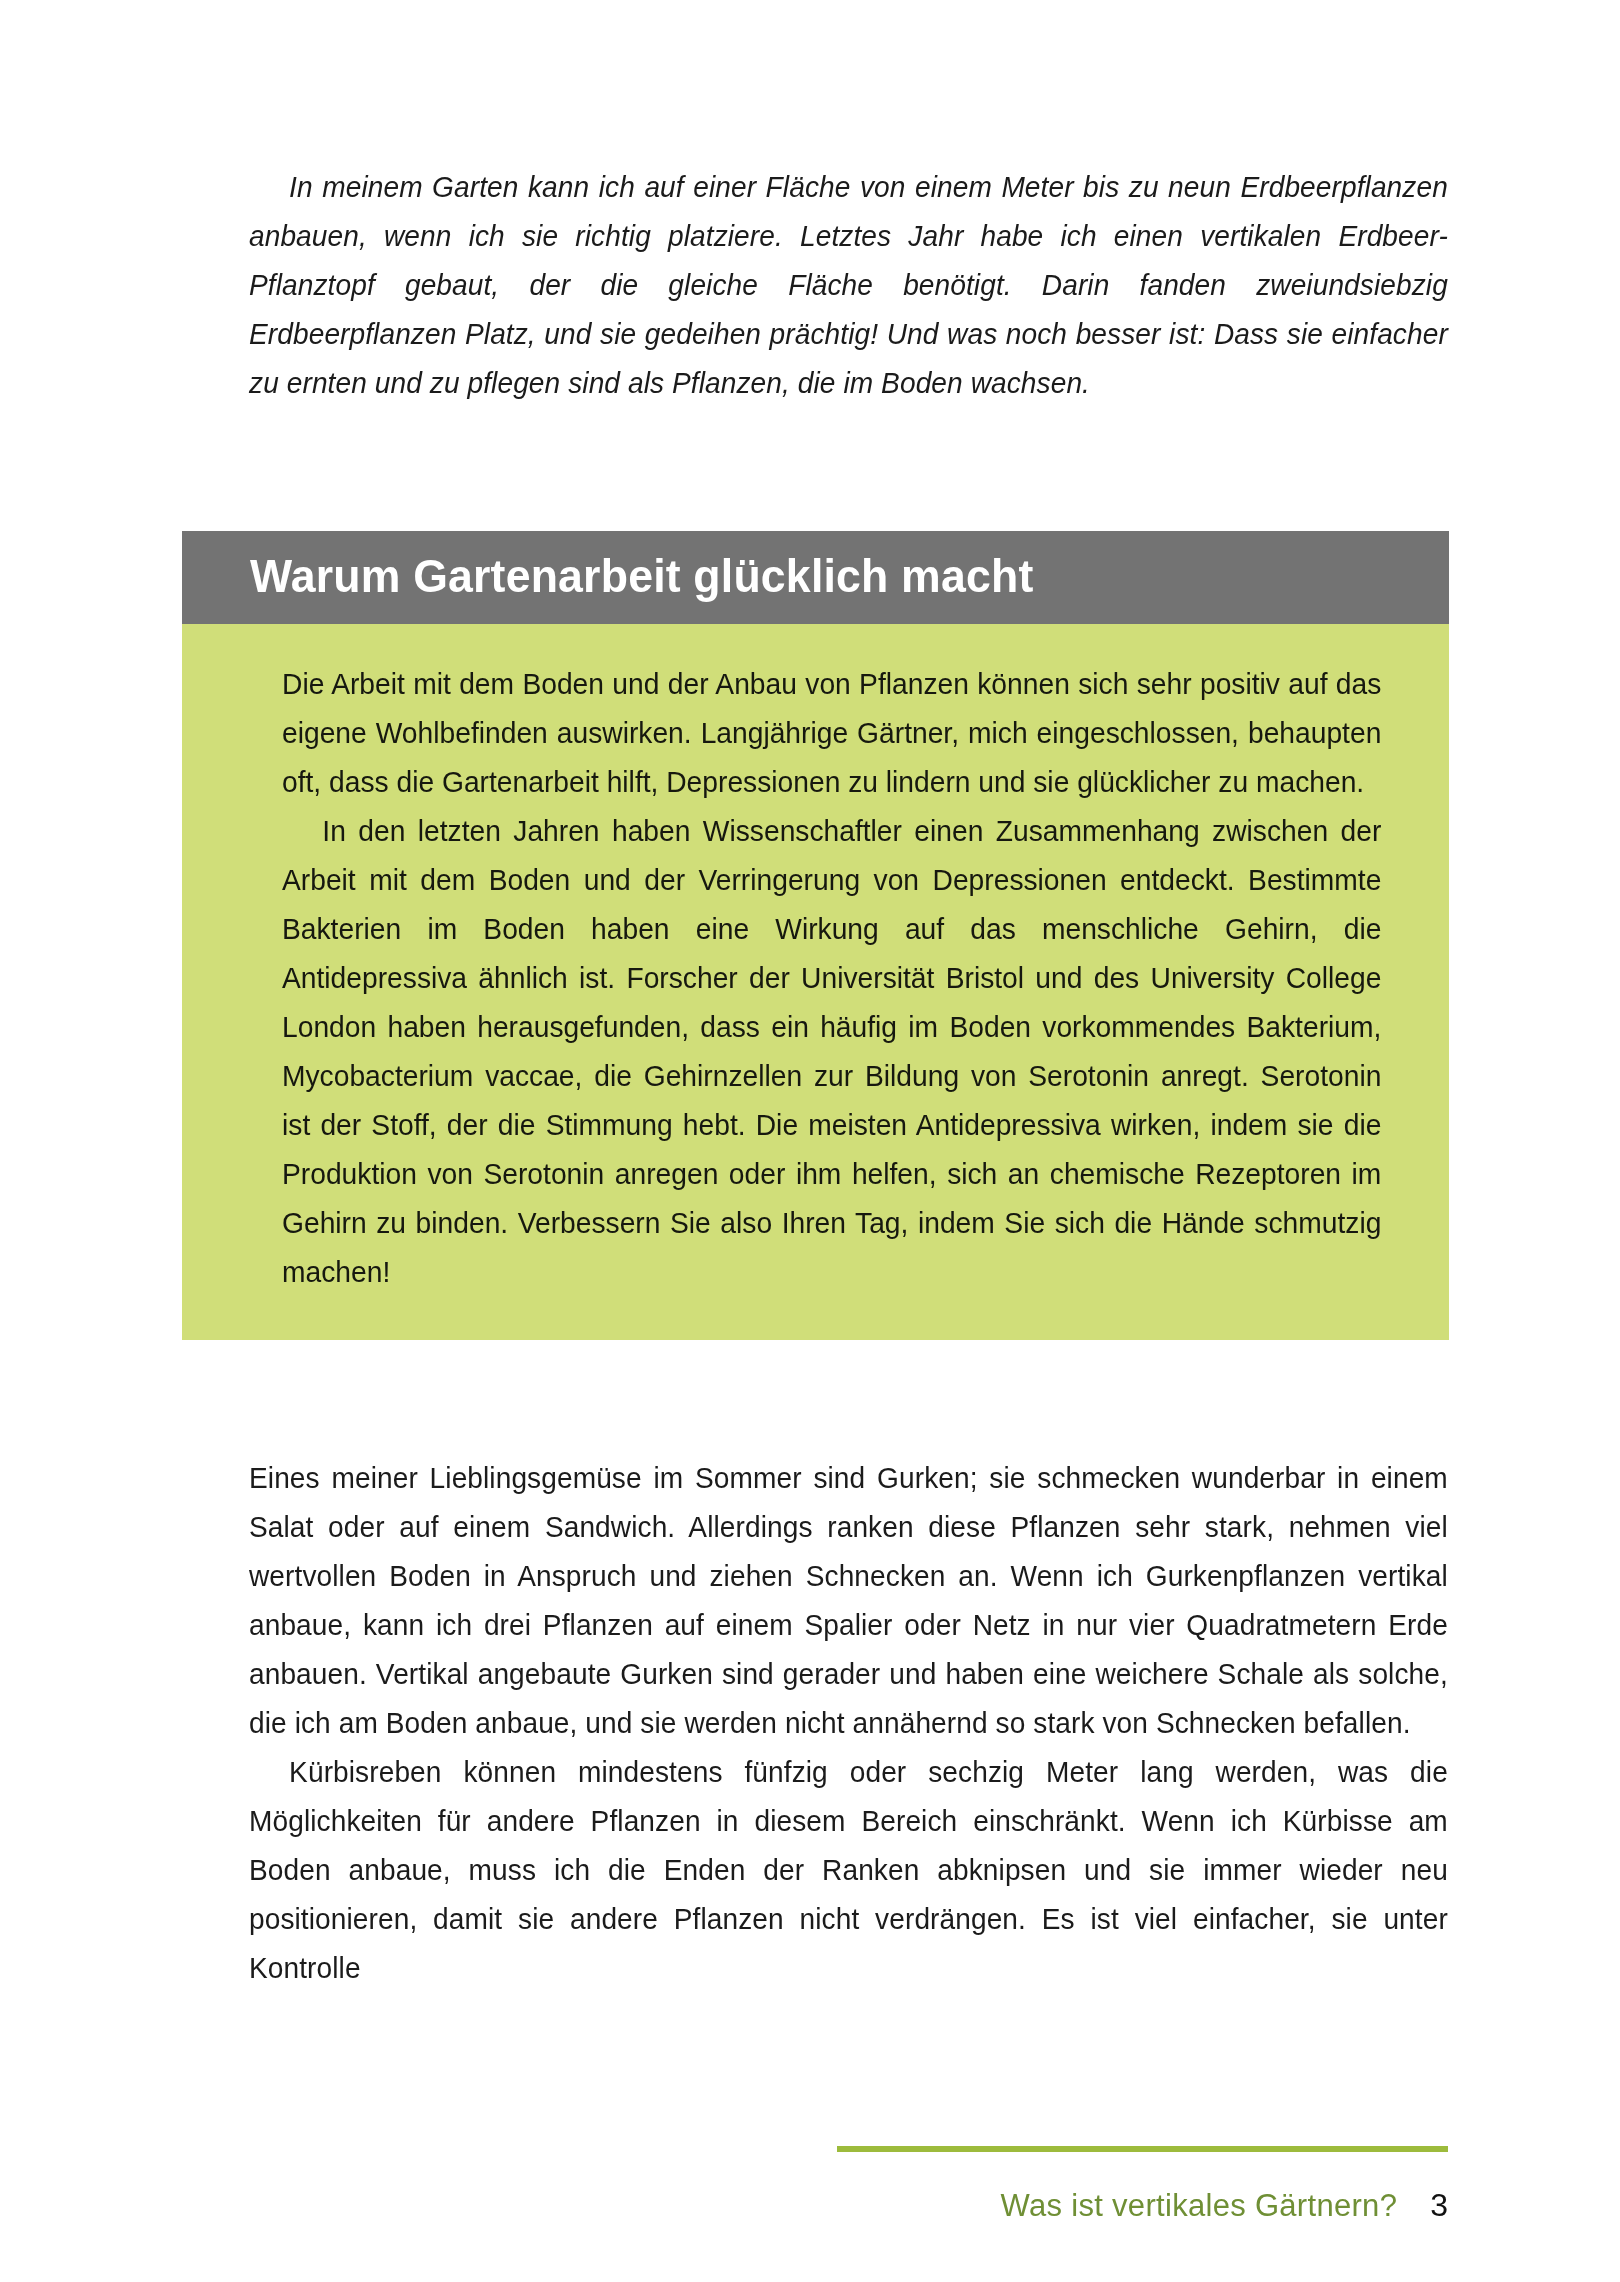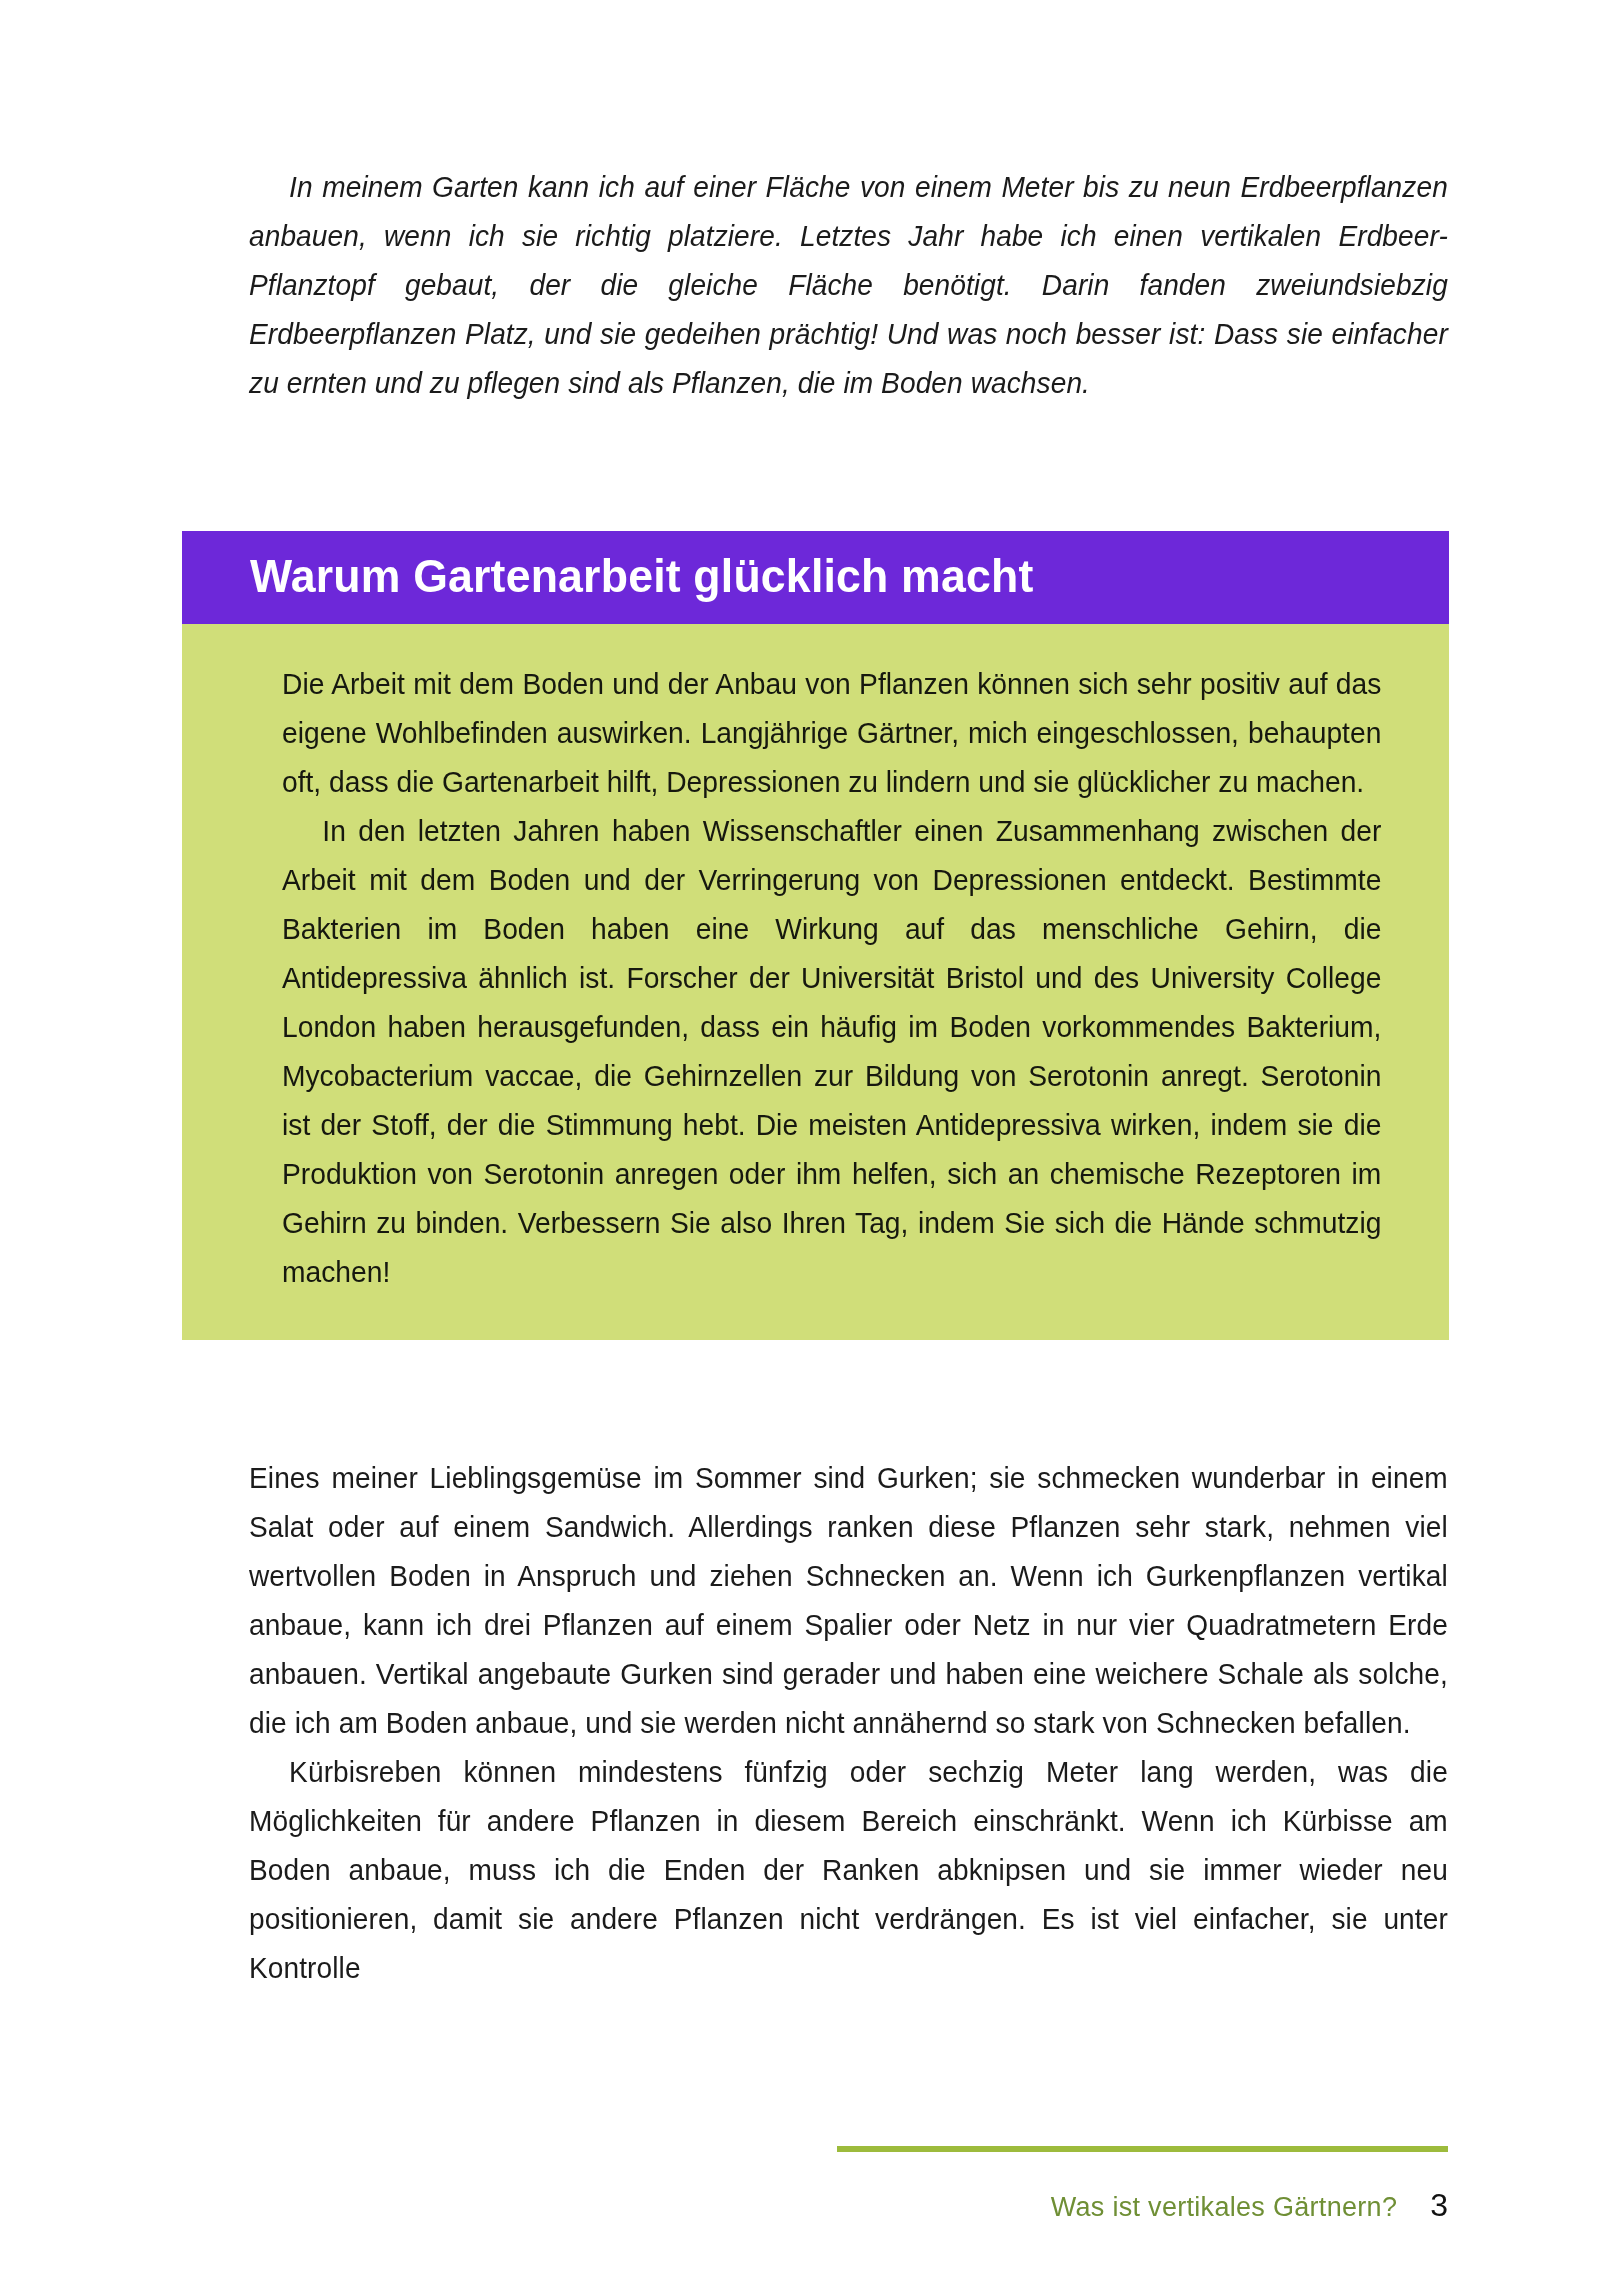--- a/index.html
+++ b/index.html
@@ -54,21 +54,21 @@
   }
 
   
   #sidebar-box {
     position: absolute;
     left: 182px;
     top: 531px;
     width: 1267px;
   }
   .sidebar-header {
-    background: #6d28d9;
+    background: #737373;
     padding: 22px 0 25px 68px;
     box-sizing: border-box;
   }
   .sidebar-title {
     margin: 0;
     font-size: 46px;
     line-height: 1.0;
     font-weight: bold;
     color: #ffffff;
     letter-spacing: 0.2px;
@@ -124,21 +124,21 @@
   .footer-line {
     position: absolute;
     left: 837px;
     top: 51px;
     width: 611px;
     display: flex;
     align-items: baseline;
     justify-content: flex-end;
   }
   .footer-section {
-    font-size: 27px;
+    font-size: 31px;
     color: #6f8f35;
     letter-spacing: 0.3px;
     white-space: nowrap;
     margin-left: 33px;
   }
   .footer-pageno {
     font-size: 32px;
     color: #111111;
     margin-left: 33px;
     font-weight: 400;

